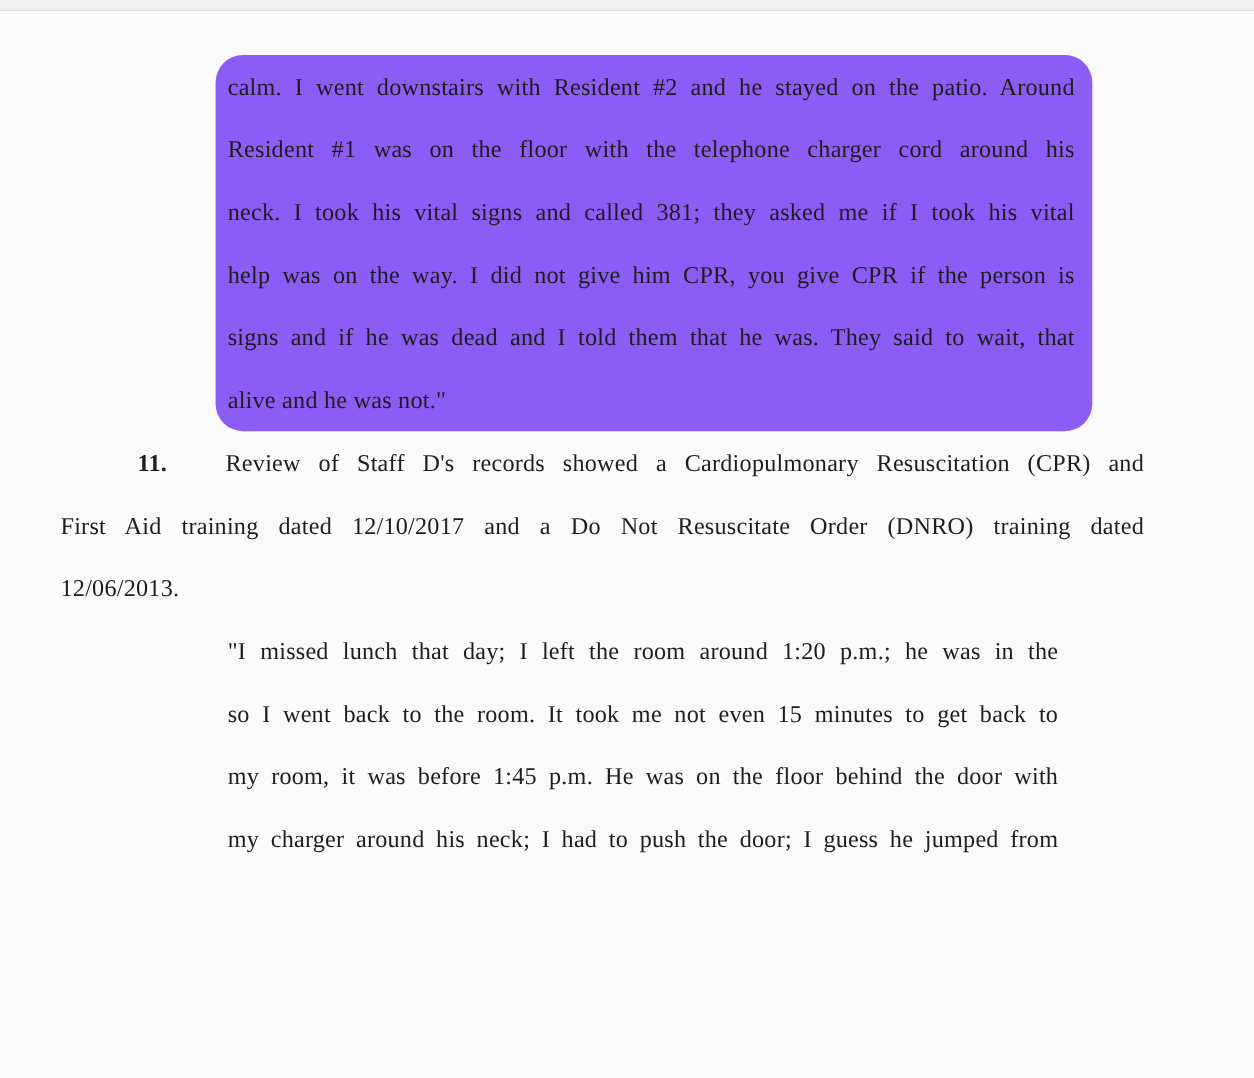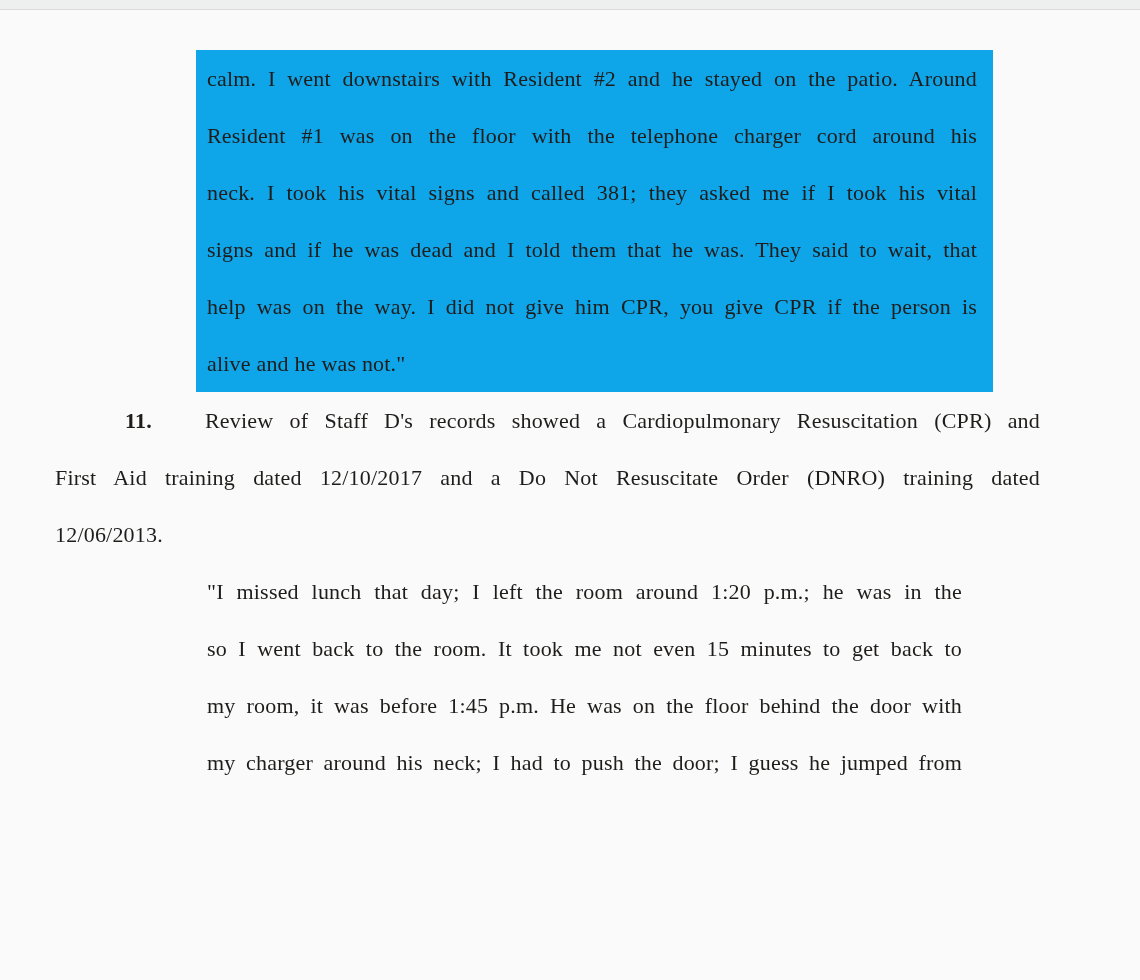--- a/index.html
+++ b/index.html
@@ -55,26 +55,26 @@
     width: 755px;
   }
 </style>
 </head>
 <body style="background: rgb(250, 250, 250);">
 
 <div class="top-band"></div>
 
 <div class="doc">
 
-  <div class="highlight-block" style="background: #0ea5e9;">
+  <div class="highlight-block" style="background: #8b5cf6; border-radius: 25px;">
     <div class="jline">calm.  I went downstairs with Resident #2 and he stayed on the patio. Around</div>
     <div class="jline">Resident #1 was on the floor with the telephone charger cord around his</div>
     <div class="jline">neck.  I took his vital signs and called 381; they asked me if I took his vital</div>
+    <div class="jline">help was on the way. I did not give him CPR, you give CPR if the person is</div>
     <div class="jline">signs and if he was dead and I told them that he was.  They said to wait, that</div>
-    <div class="jline">help was on the way. I did not give him CPR, you give CPR if the person is</div>
     <div class="nline">alive and he was not."</div>
   </div>
 
   <div class="para-full">
     <div class="jline"><span class="pnum">11.</span><span>Review of Staff D's records showed a Cardiopulmonary Resuscitation (CPR) and</span></div>
     <div class="jline">First Aid training dated 12/10/2017 and a Do Not Resuscitate Order (DNRO) training dated</div>
     <div class="nline">12/06/2013.</div>
   </div>
 
 

